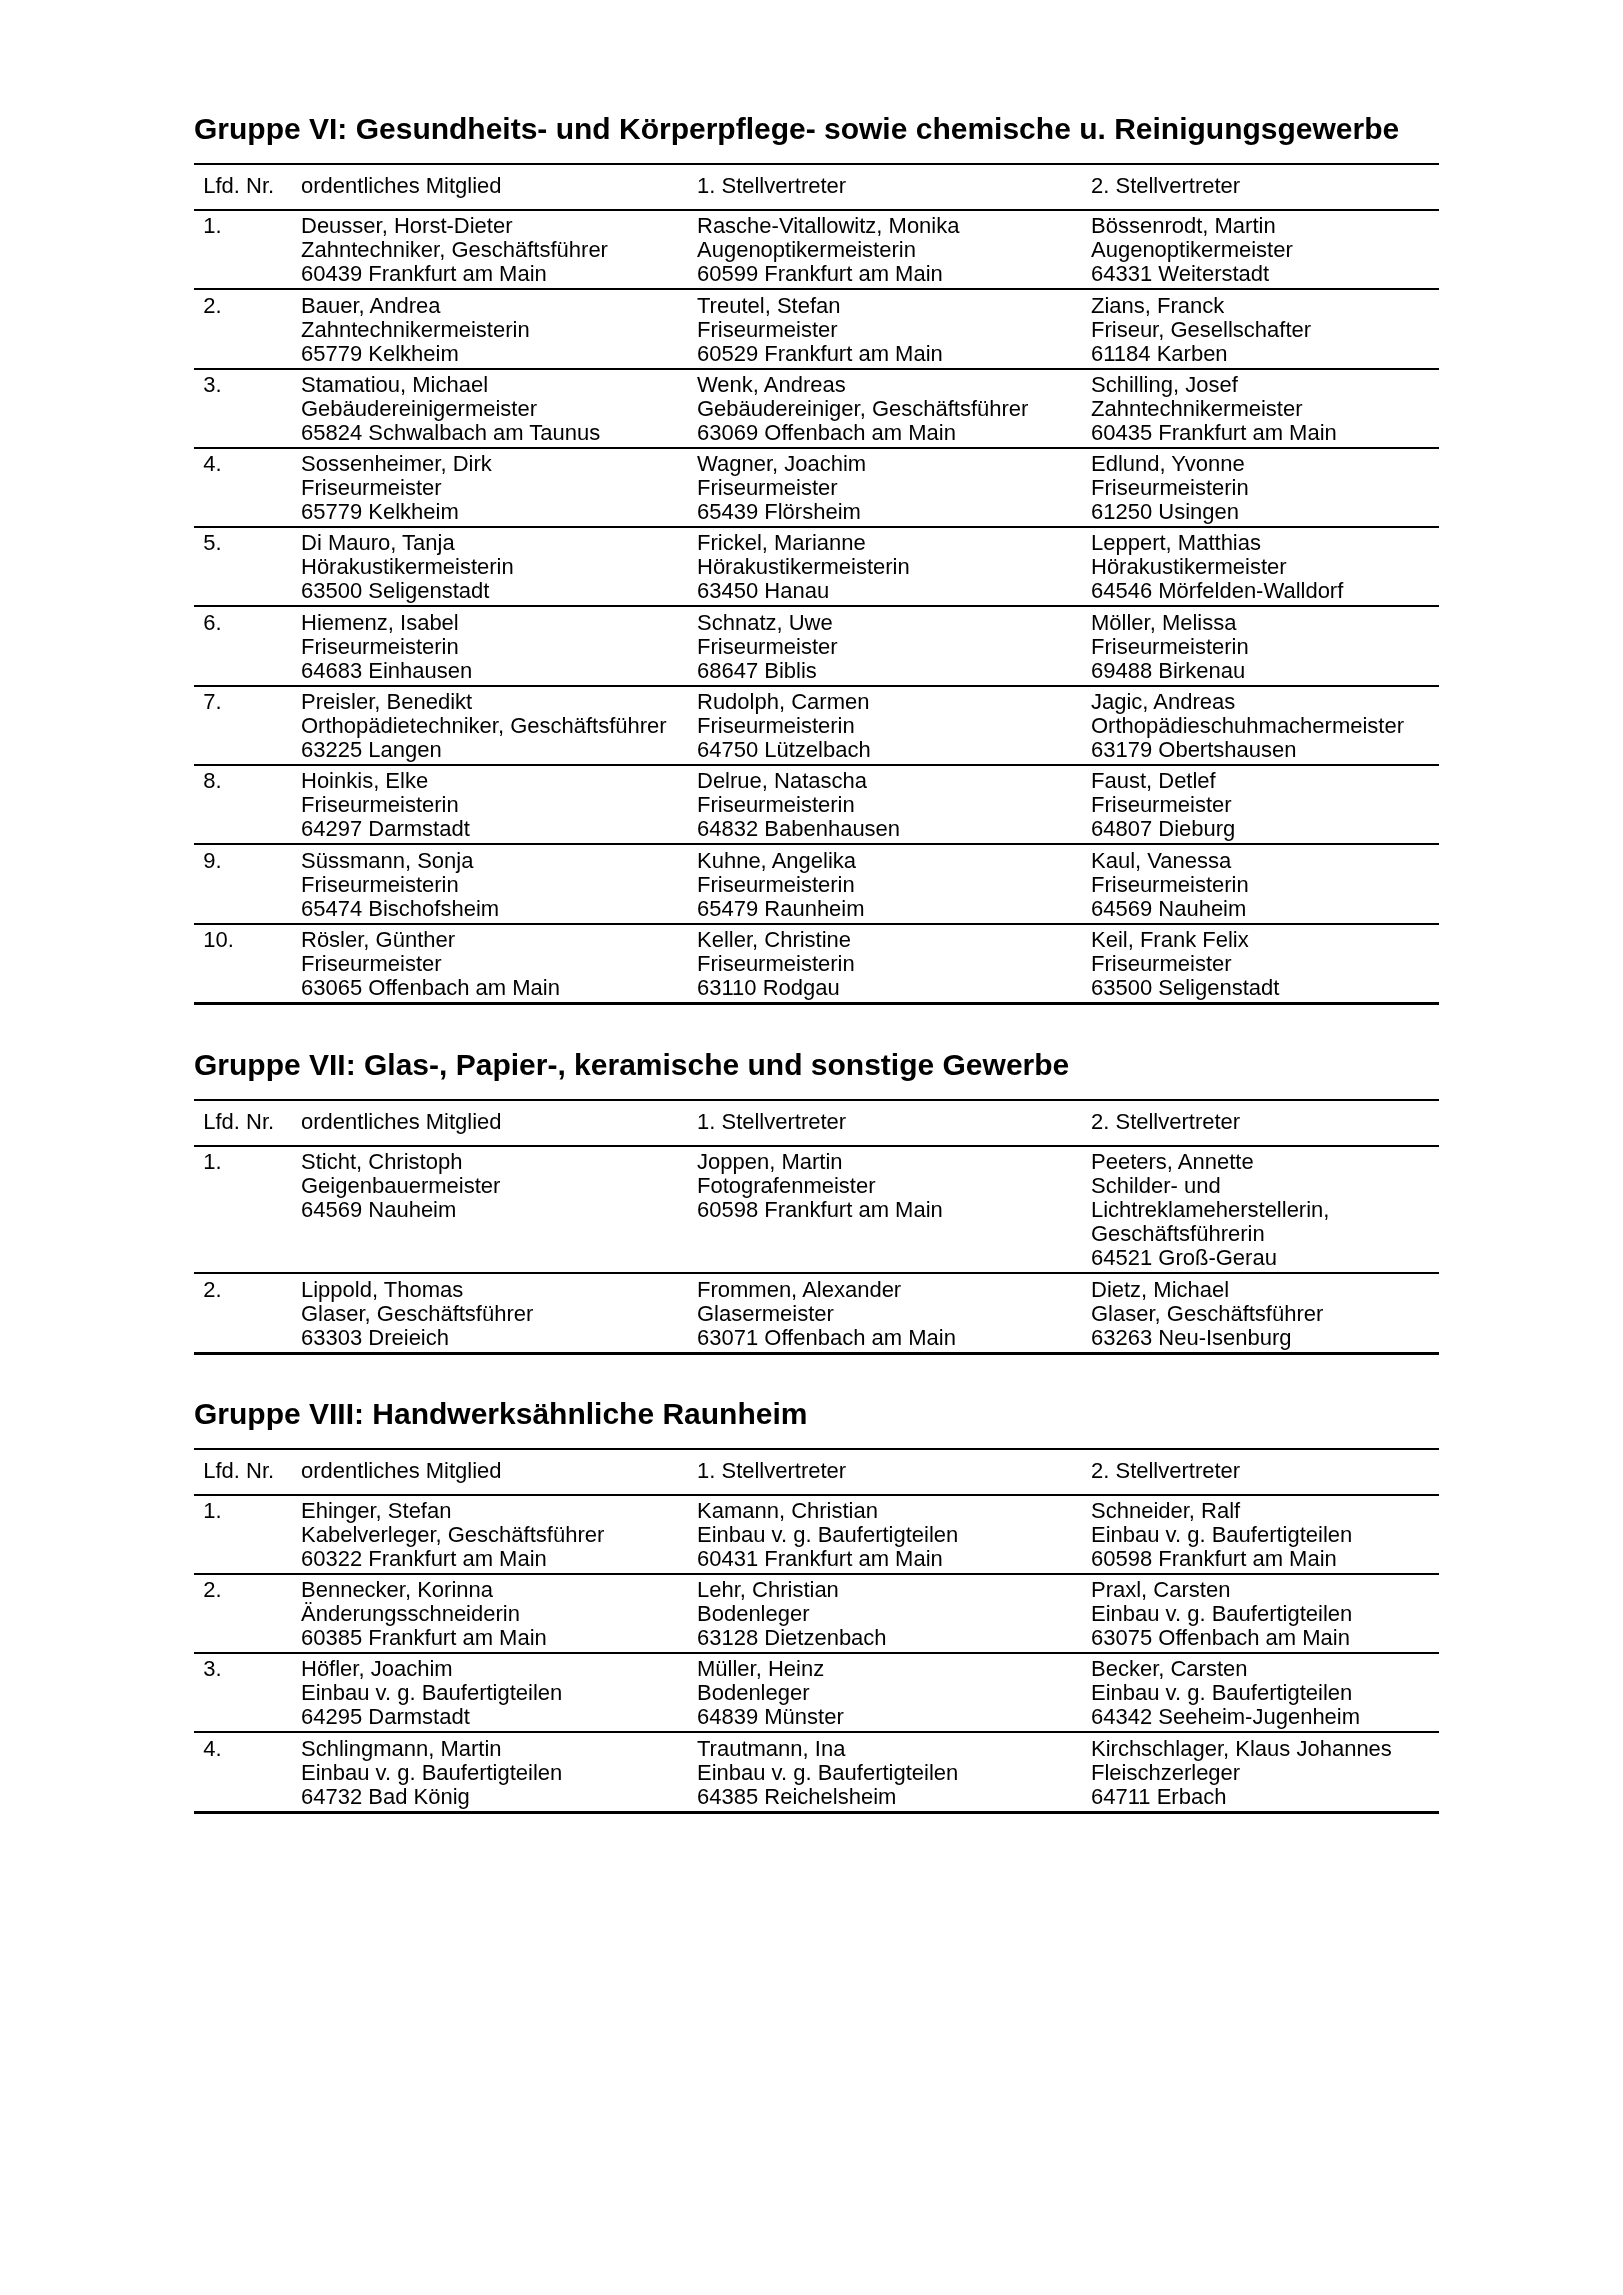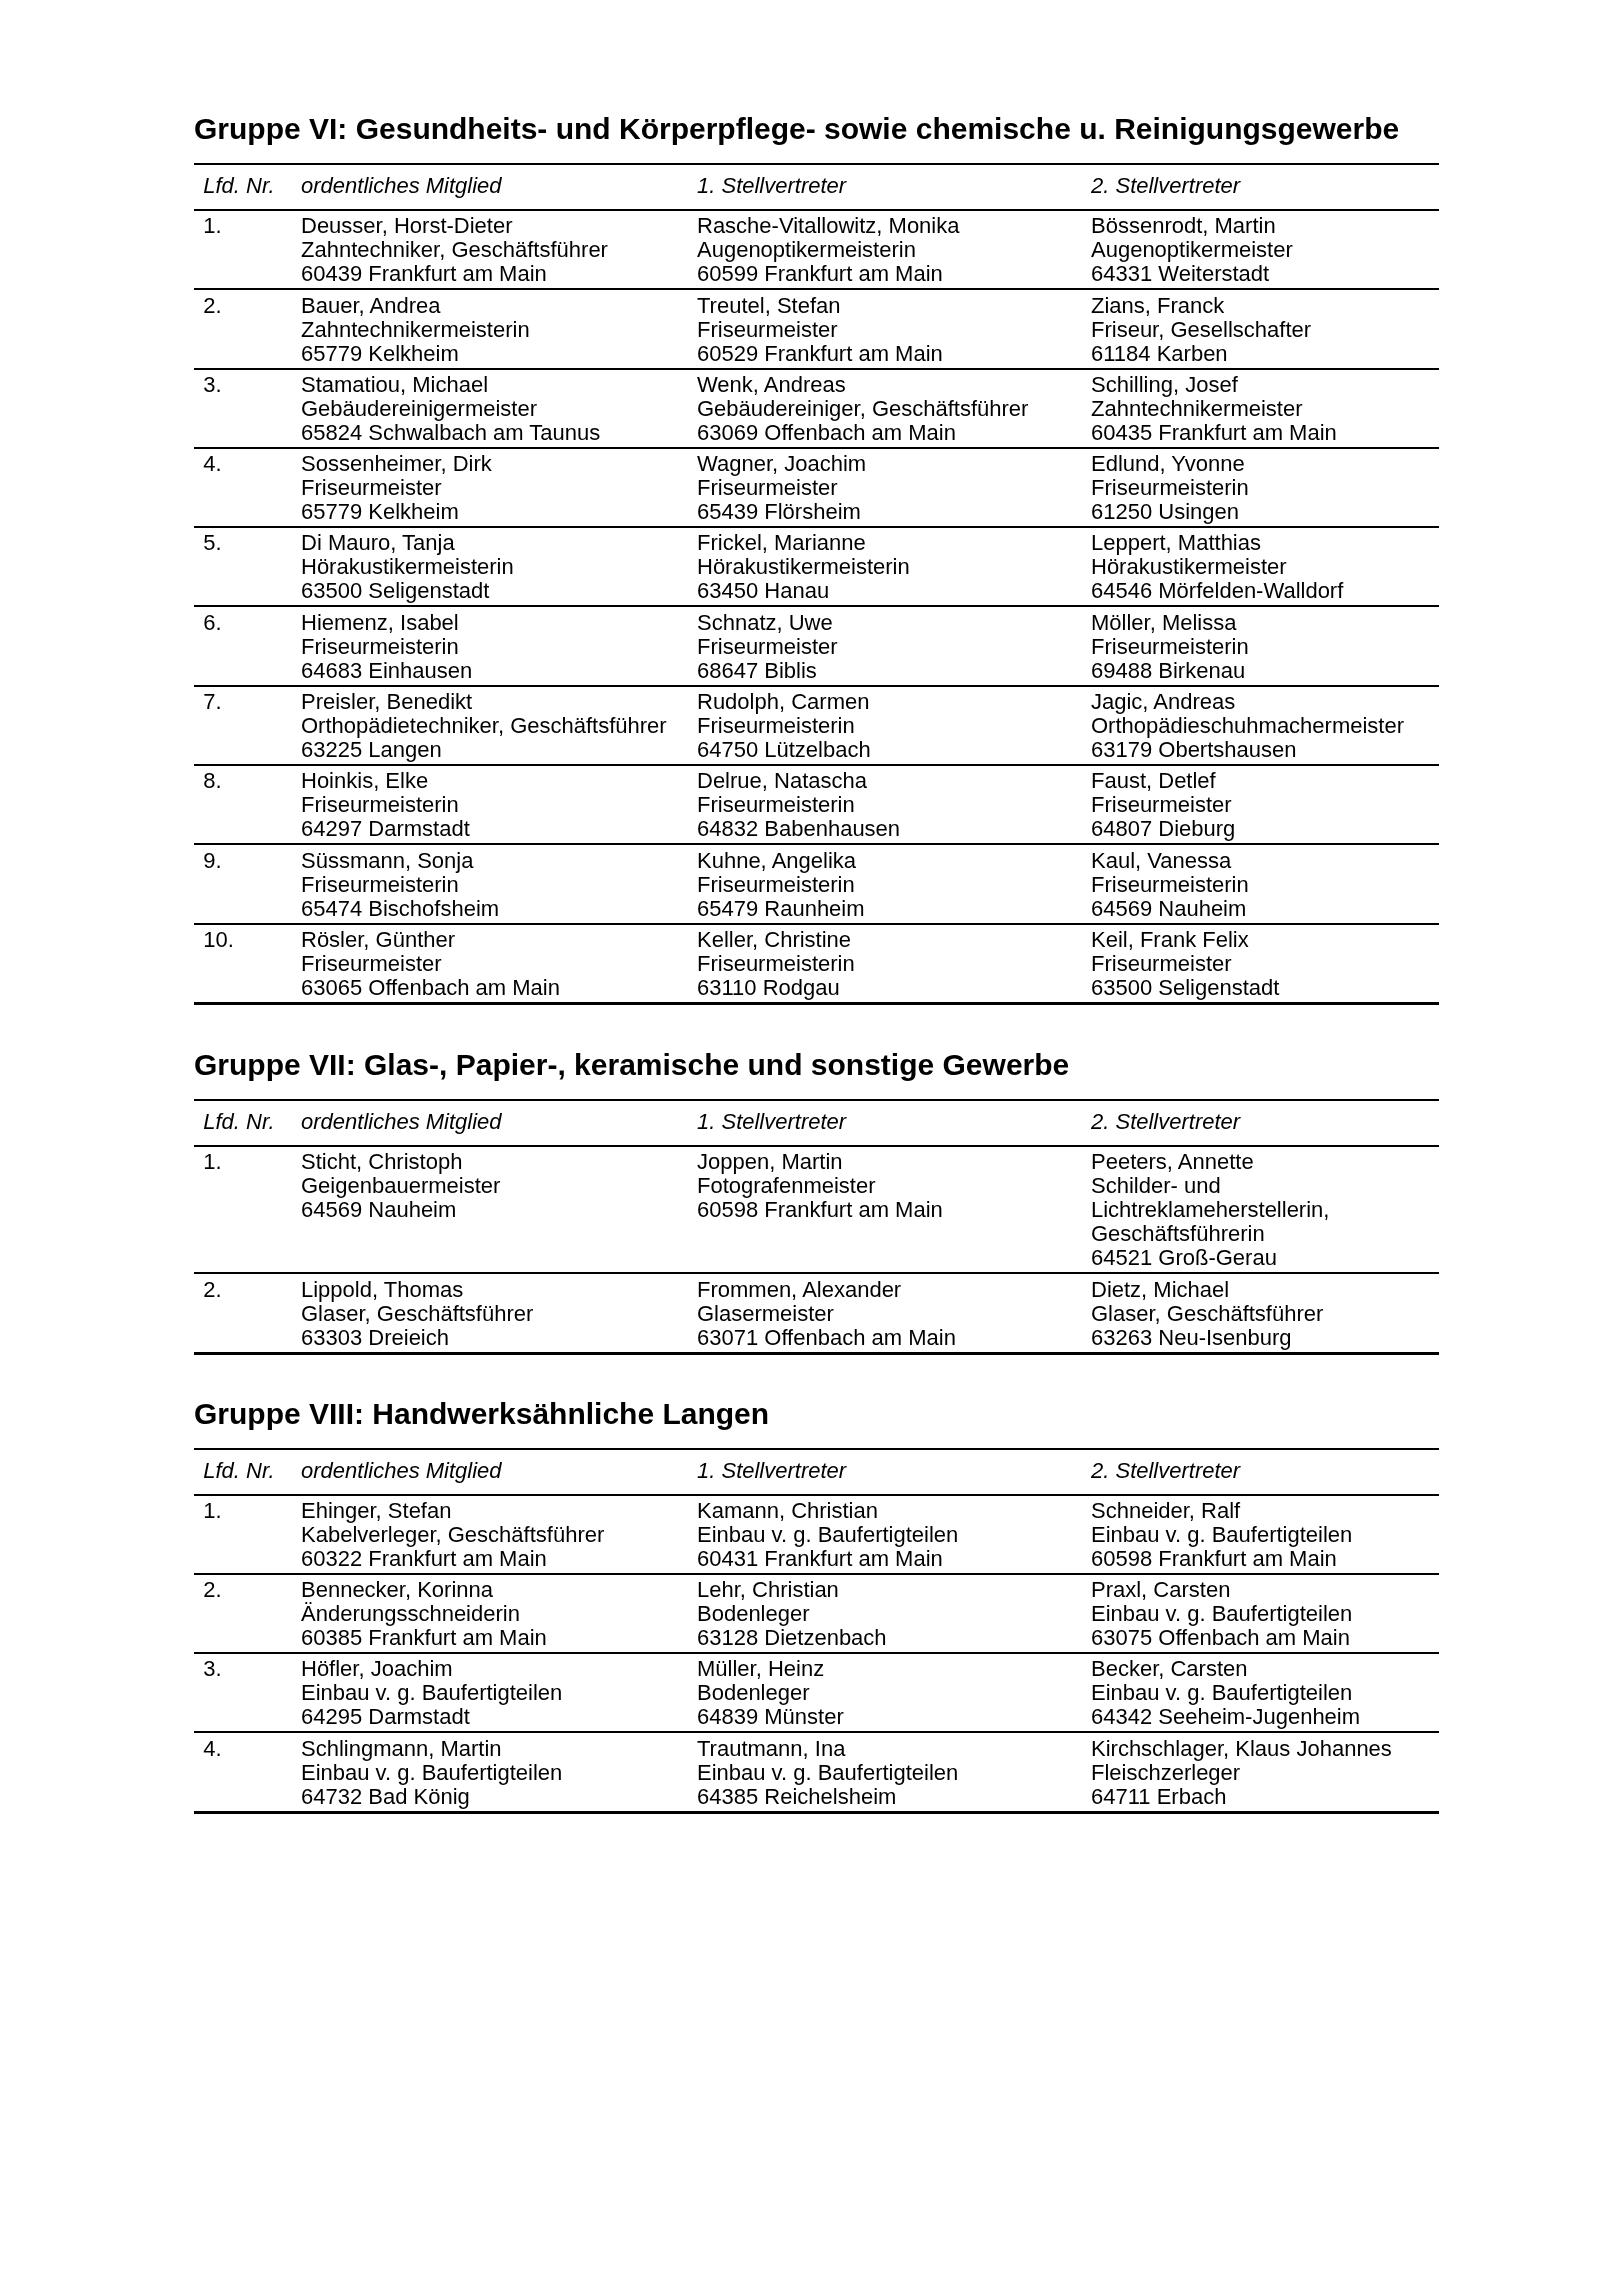--- a/index.html
+++ b/index.html
@@ -46,21 +46,20 @@
   table.member-table col.c-m   { width: 396px; }
   table.member-table col.c-s1  { width: 394px; }
   table.member-table col.c-s2  { width: 348px; }
 
   table.member-table th {
     font-weight: normal;
     text-align: left;
     vertical-align: top;
     padding: 9.2px 13px 10.5px 0;
     border-bottom: 2.6px solid #000;
-    font-style: italic;
   }
   table.member-table th.col-nr { padding-left: 9.2px; }
 
   table.member-table td {
     vertical-align: top;
     padding: 3.3px 13px 2px 0;
     border-bottom: 2px solid #000;
   }
   table.member-table td.col-nr { padding-left: 9.2px; }
   table.member-table tbody tr:last-child td { border-bottom: 3.3px solid #000; }
@@ -180,21 +179,21 @@
             <td class="col-nr">2.</td>
             <td class="col-member">Lippold, Thomas<br>Glaser, Geschäftsführer<br>63303 Dreieich</td>
             <td class="col-deputy1">Frommen, Alexander<br>Glasermeister<br>63071 Offenbach am Main</td>
             <td class="col-deputy2">Dietz, Michael<br>Glaser, Geschäftsführer<br>63263 Neu-Isenburg</td>
           </tr>
         </tbody>
     </table>
   </section>
 
   <section class="group group-viii">
-    <h2 class="group-title">Gruppe VIII: Handwerksähnliche Langen</h2>
+    <h2 class="group-title">Gruppe VIII: Handwerksähnliche Raunheim</h2>
     <table class="member-table">
       <colgroup>
           <col class="c-nr">
           <col class="c-m">
           <col class="c-s1">
           <col class="c-s2">
         </colgroup>
       <thead>
         <tr>
           <th class="col-nr">Lfd. Nr.</th>

